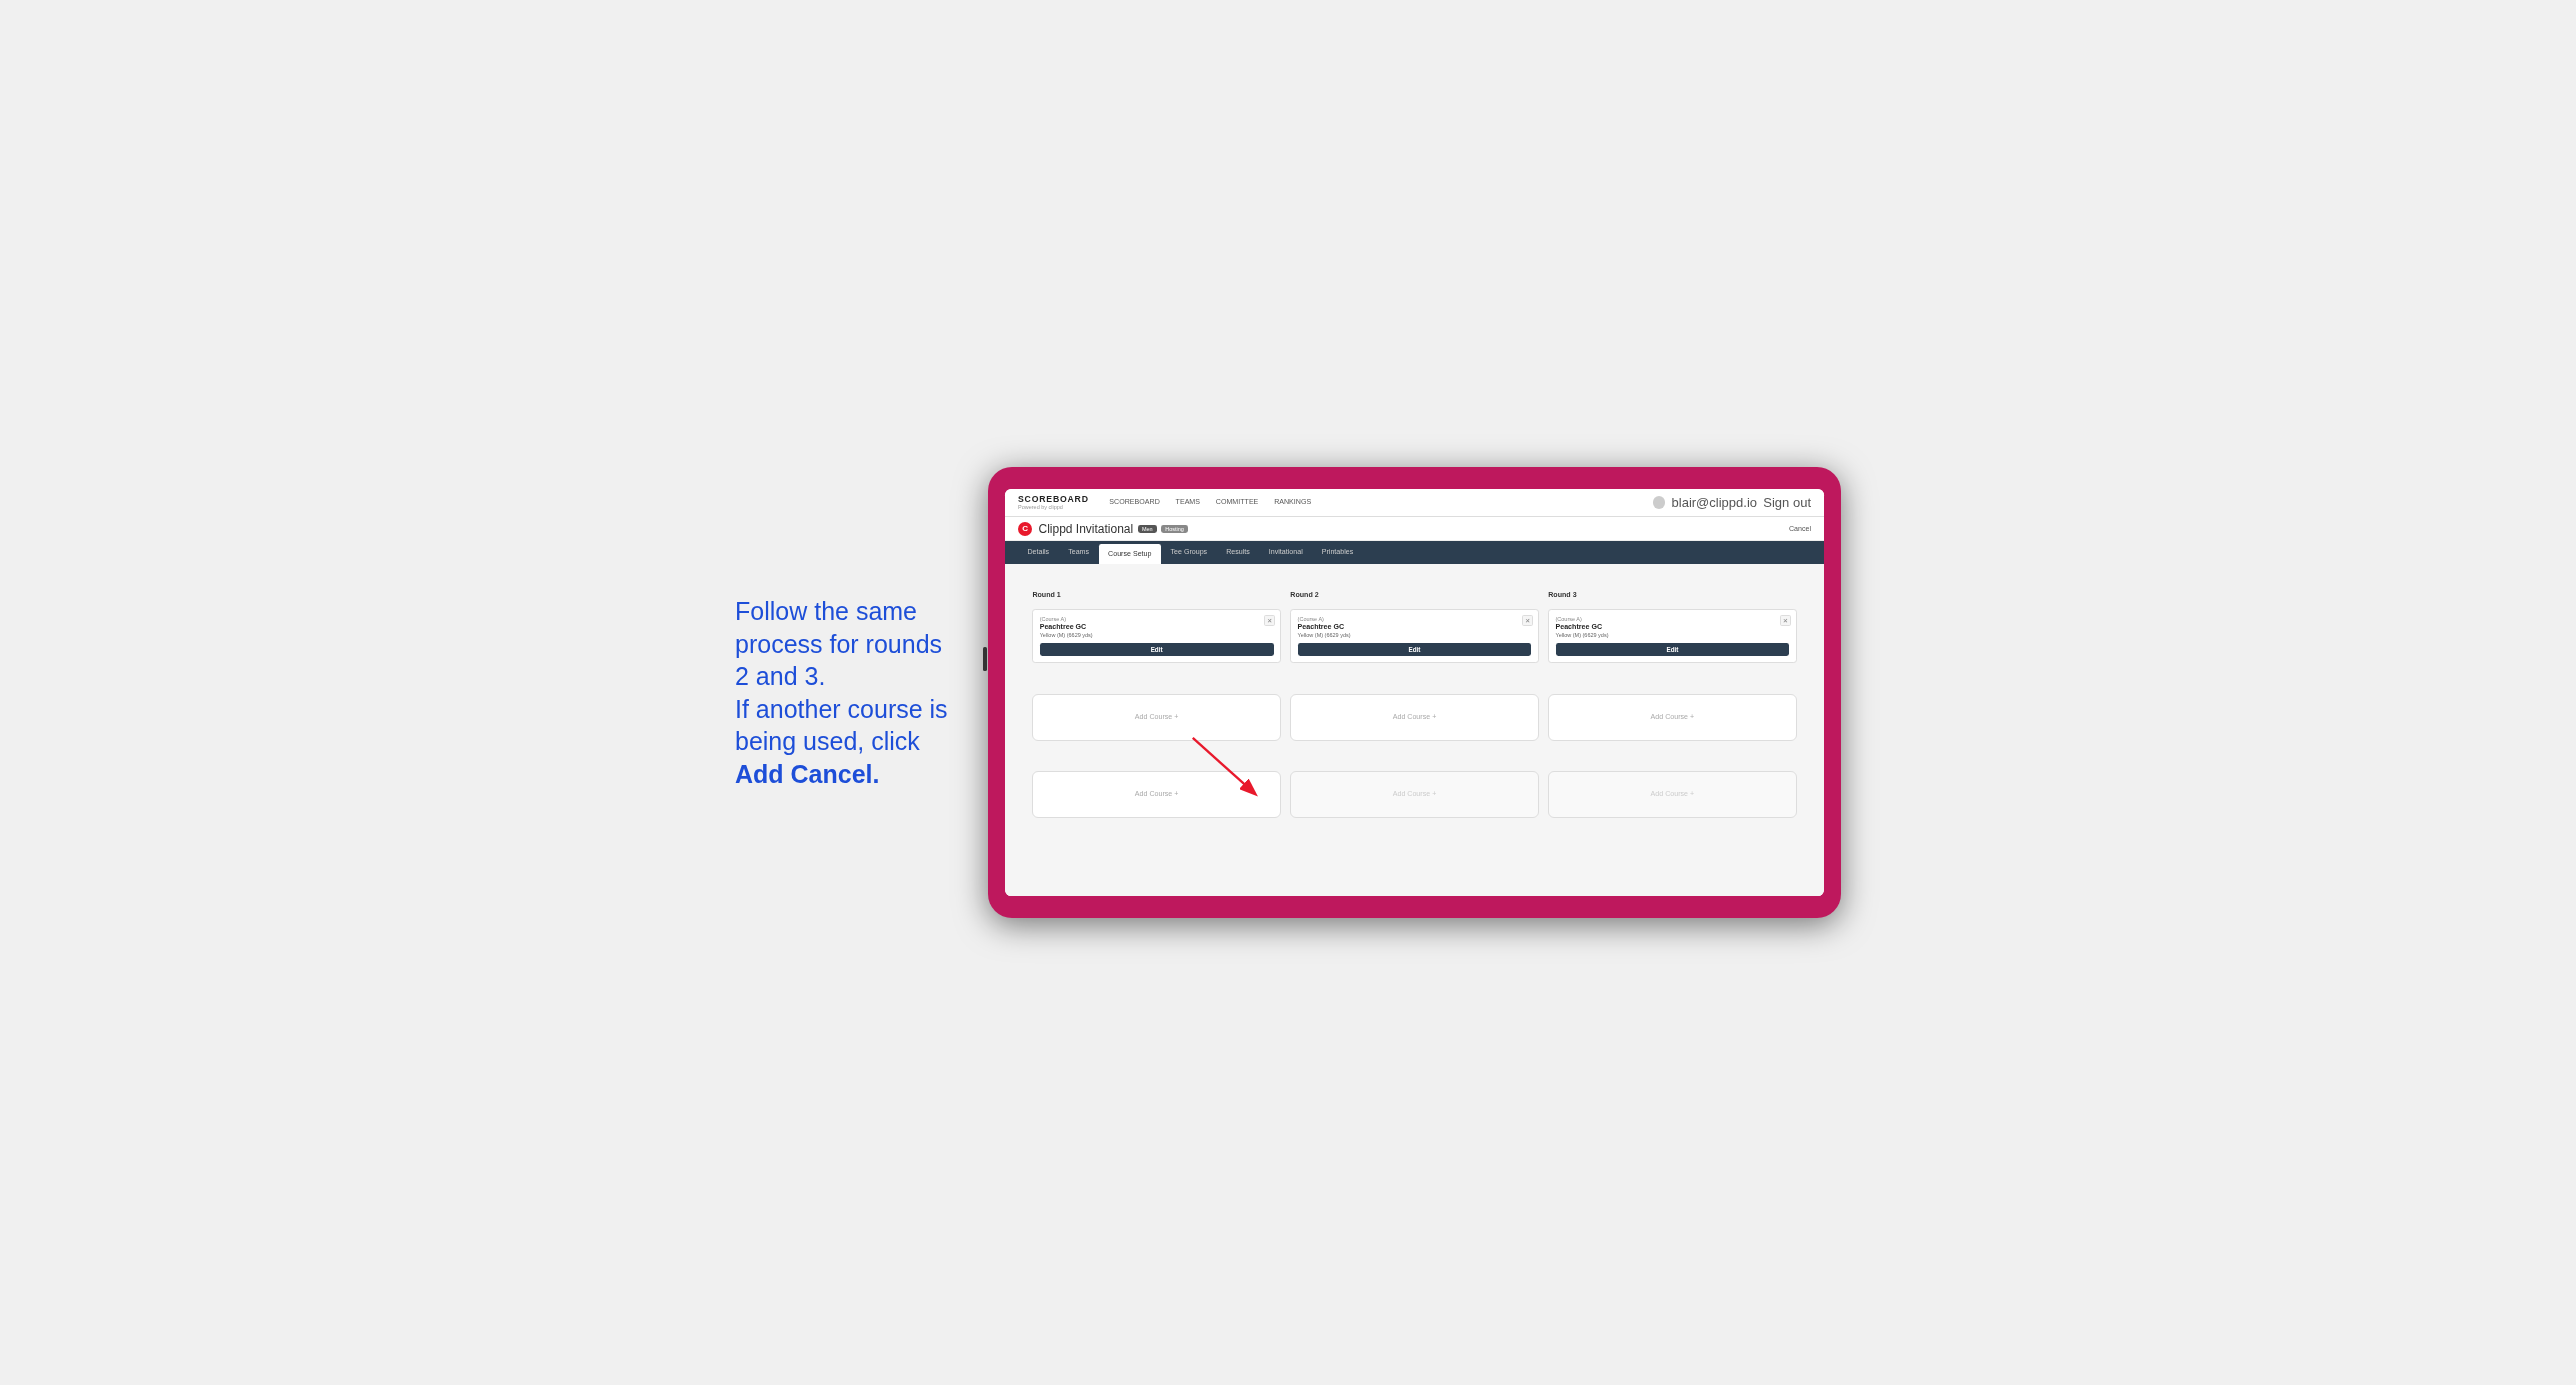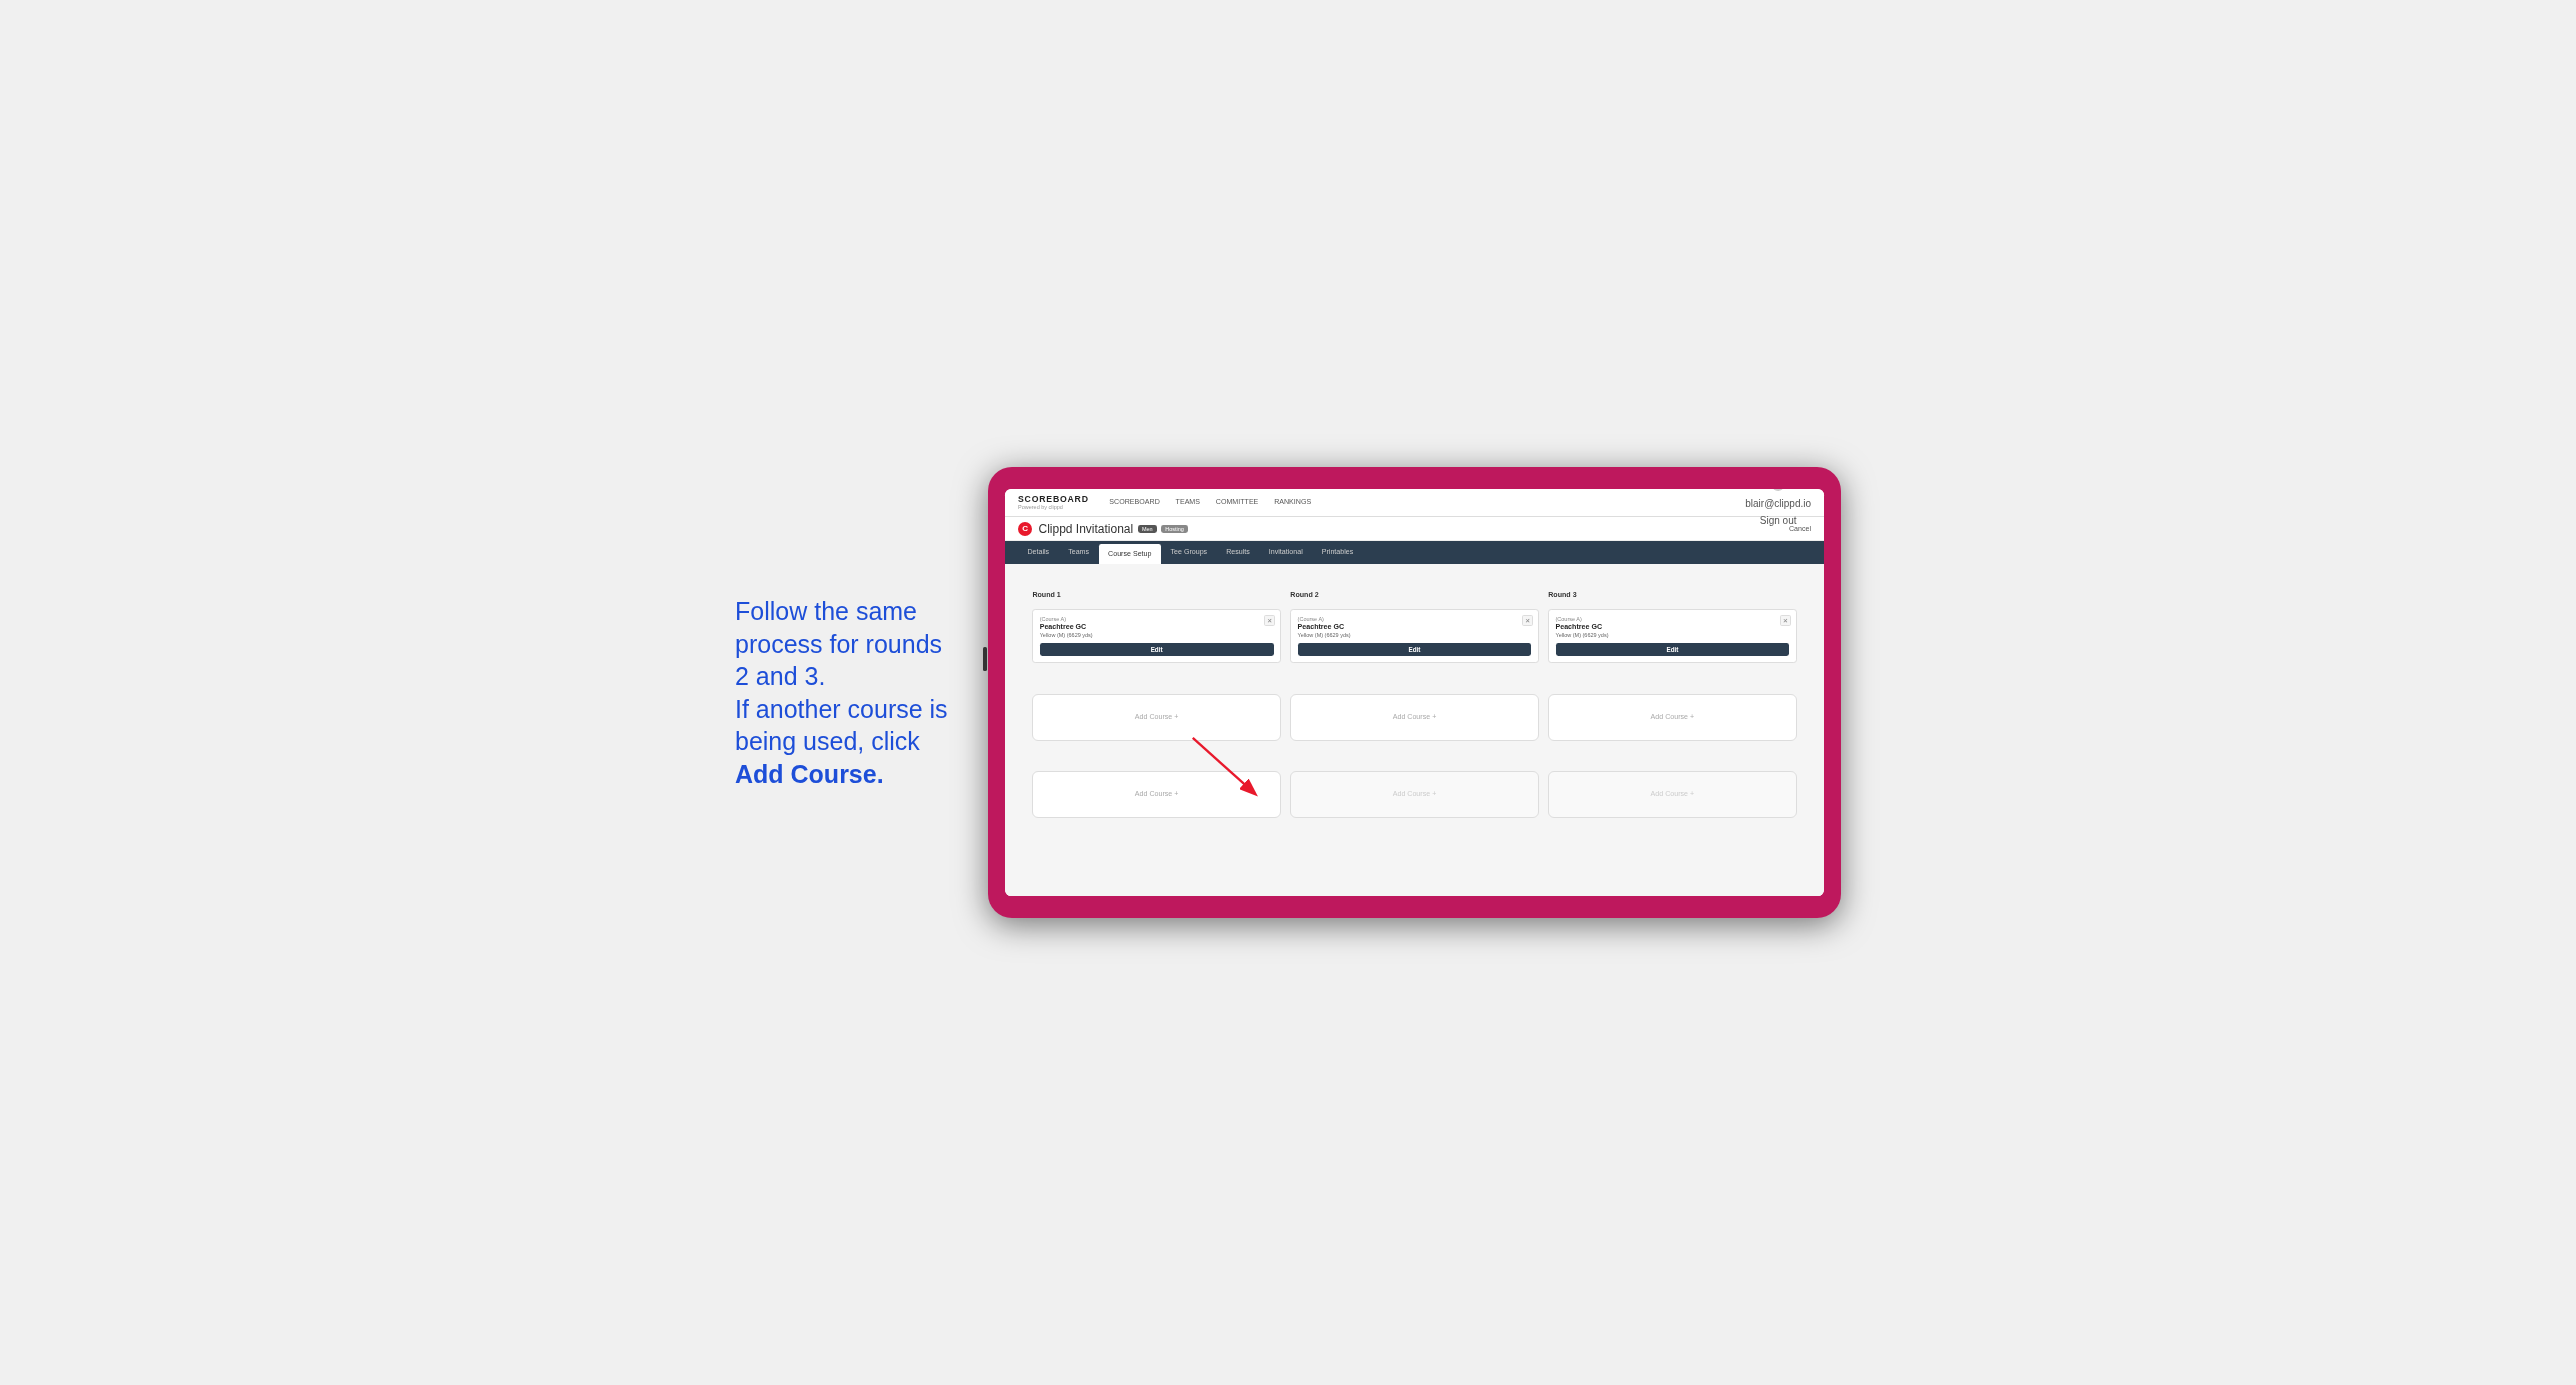--- a/index.html
+++ b/index.html
@@ -80,23 +80,22 @@
       font-size: 7.1px;
       color: #555;
       cursor: pointer;
       padding: 0 1.6px;
       text-decoration: none;
     }
     .top-right {
       display: flex;
       align-items: center;
       gap: 6.3px;
-      font-size: 10px;
+      font-size: 13px;
       color: #555;
-      flex-direction: column;
     }
     .user-avatar {
       width: 12.6px;
       height: 12.6px;
       background: #ccc;
       border-radius: 50%;
     }
 
     
     .tournament-bar {
@@ -283,21 +282,21 @@
     }
   </style>
 </head>
 <body>
 
 <div class="page-wrapper">
 
   <div class="instruction-text">
     <span>
       Follow the same process for rounds 2 and 3.<br>
-      If another course is being used, click <strong>Add Course.</strong>
+      If another course is being used, click <strong>Add Cancel.</strong>
     </span>
   </div>
 
   <div class="tablet-outer">
 
     <div style="position:absolute;left:-4.7px;top:40%;width:3.2px;height:24px;background:#333;border-radius:1.6px;"></div>
 
     <div class="tablet-screen">
 
       <div class="top-nav">

